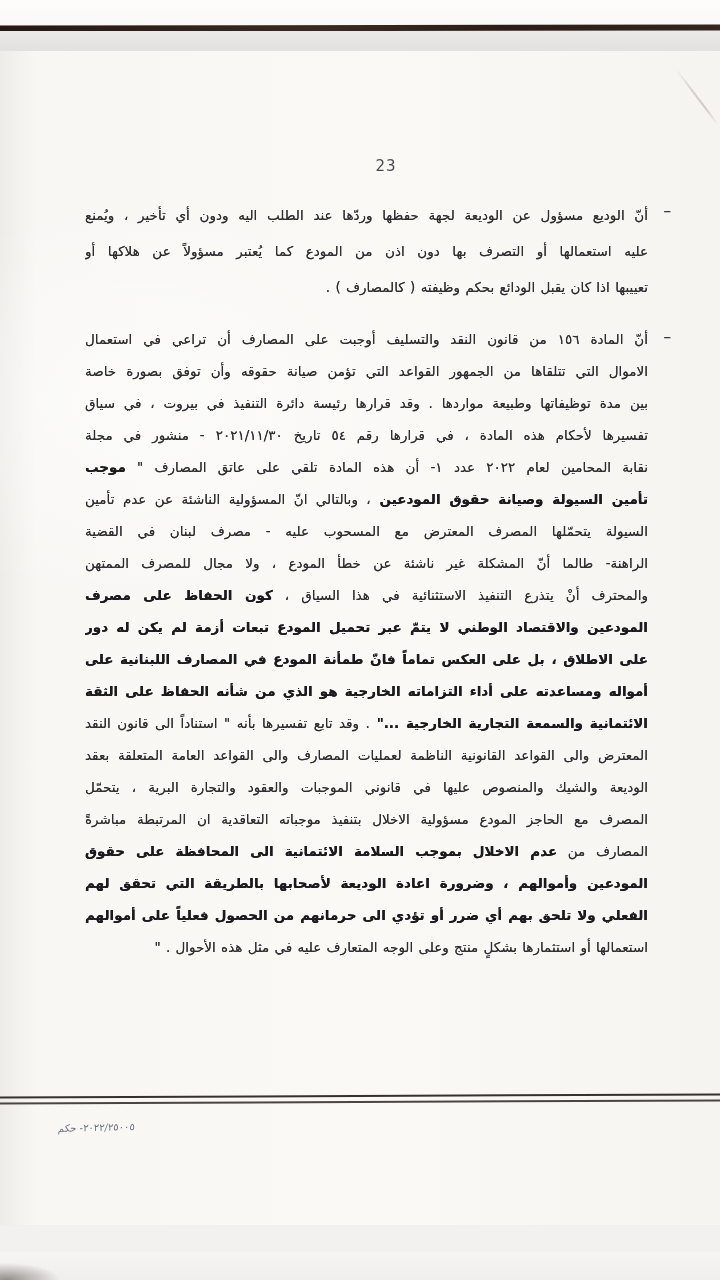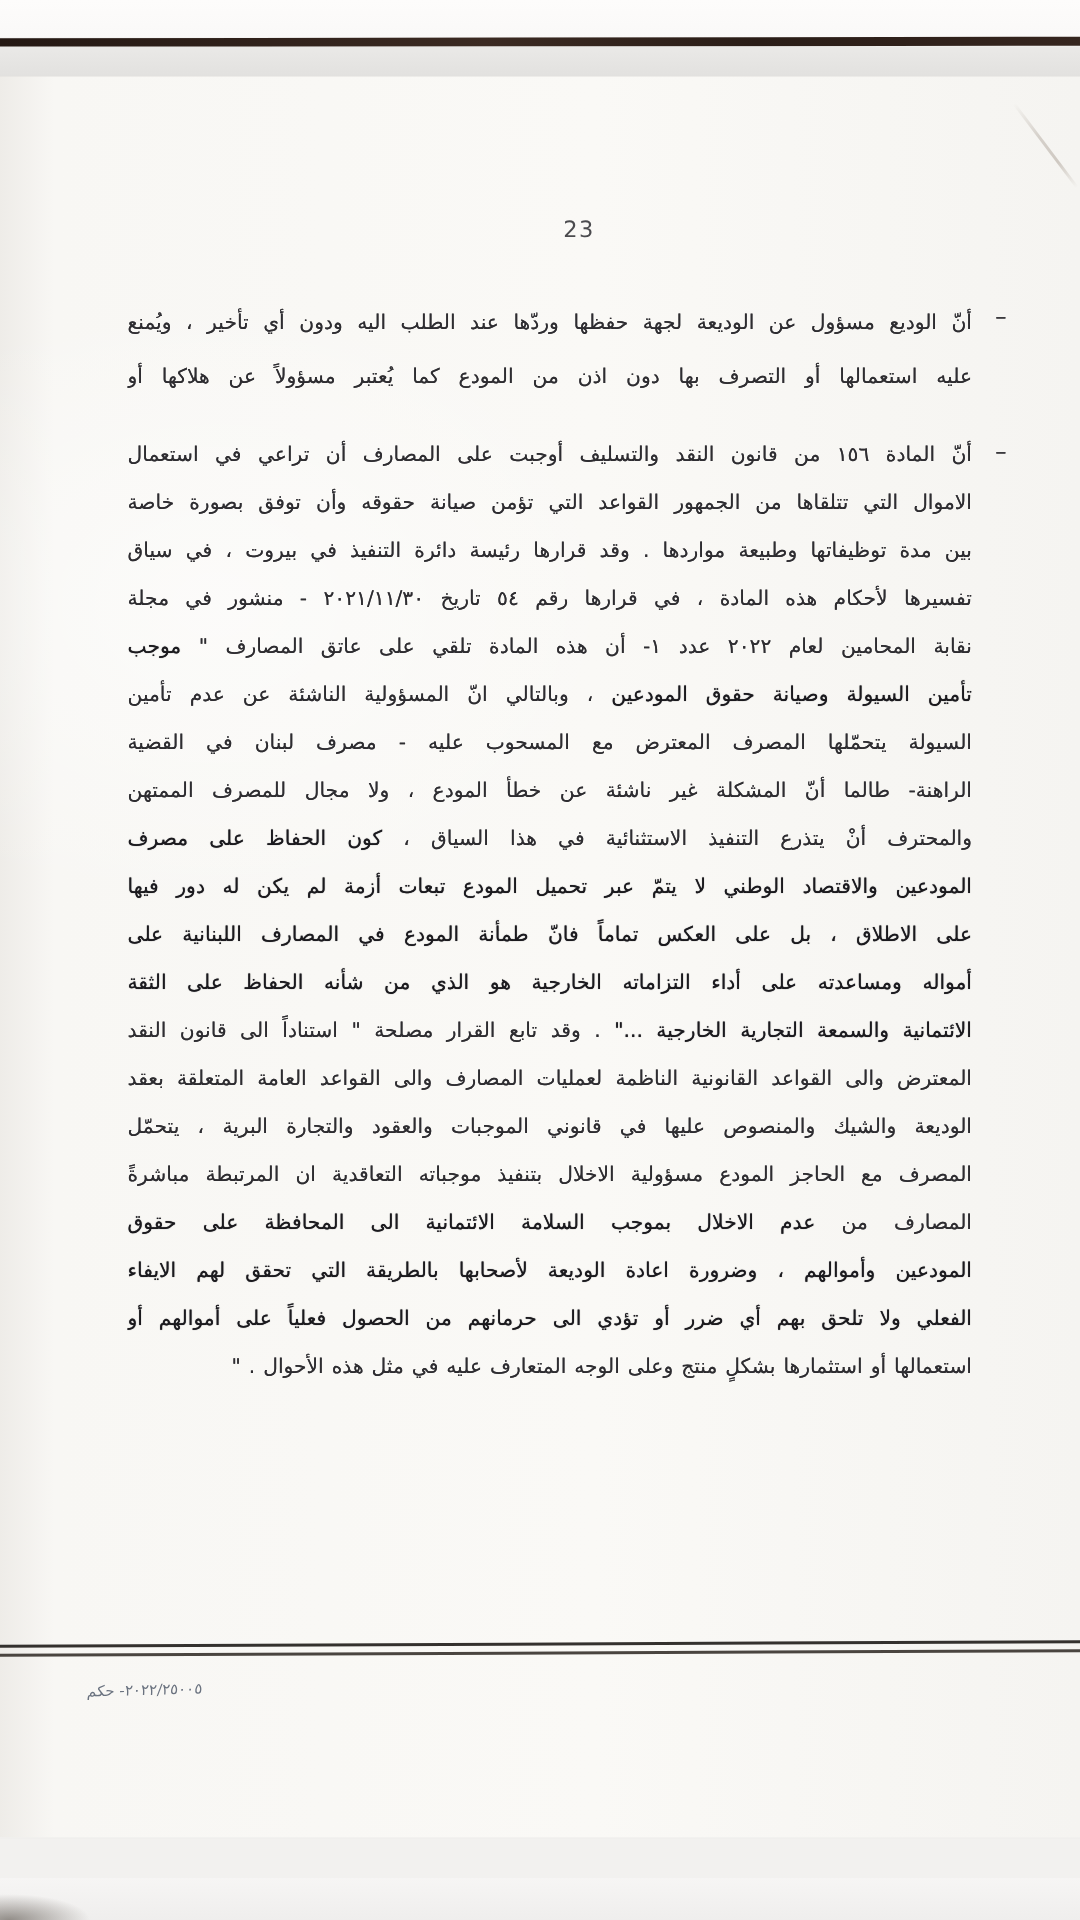--- a/index.html
+++ b/index.html
@@ -16,35 +16,35 @@
   
   .paper{
     top:51px;height:1174px;
     background:
       radial-gradient(ellipse 400px 300px at 20% 30%, rgba(255,255,255,0.5), rgba(255,255,255,0) 70%),
       linear-gradient(90deg,#eeece8 0%, #f8f7f4 5%, #faf9f6 55%, #f5f4f1 100%);
   }
   .crease{position:absolute;top:45px;right:-12px;width:70px;height:2px;
     background:linear-gradient(90deg,rgba(200,194,188,0),#d5d0ca 40%,#cfc9c2 70%,rgba(200,194,188,0));
     transform:rotate(53deg);}
-  .pagenum{position:absolute;top:93px;left:0;width:100%;text-align:center;
+  .pagenum{position:absolute;top:106px;left:0;width:100%;text-align:center;
     padding-left:52px;box-sizing:border-box;
     font-size:15px;color:#4b4b4e;letter-spacing:1px;}
   
   .content{position:absolute;top:146px;right:72px;width:563px;direction:rtl;
     color:#2e2d31;font-size:13.5px;word-spacing:1px;
     text-shadow:0 0 .4px rgba(45,44,49,.8);}
   .bullet{position:relative;}
   .bullet + .bullet{margin-top:18px;}
   .bullet .dash{position:absolute;right:-23px;top:5px;font-size:15px;color:#3a393d;}
   .line{text-align:justify;text-align-last:justify;overflow:hidden;}
   .b1 .line{line-height:36px;height:36px;}
   .b2 .line{line-height:32px;height:32px;}
   .line.last{text-align-last:right;}
-  .line span.bold{font-weight:normal;color:#1b1a1e;text-shadow:0 0 .5px rgba(20,20,25,.9);}
+  .line span.bold{font-weight:bold;color:#1b1a1e;text-shadow:0 0 .5px rgba(20,20,25,.9);}
   
   .rule{position:absolute;top:1044px;left:-6px;width:734px;height:4px;
     border-top:2.5px solid #34312e;border-bottom:2px solid #4a4540;
     transform:rotate(-0.25deg);}
   
   .footnote{position:absolute;top:1071px;left:58px;direction:rtl;
     font-size:10px;color:#5b6473;letter-spacing:.5px;opacity:.9;
     transform:rotate(-1.5deg) skewX(-6deg);}
   
   .edge-bottom{top:1225px;height:26px;background:linear-gradient(#eceben,#e8e7e6 10%,#d8d7d6 60%,#dfdedd);border-top:1px solid #f0efed;border-bottom:1px solid #c9c8c6;}
@@ -60,36 +60,37 @@
 <div class="abs gap-gray"></div>
 
 <div class="abs paper">
   <div class="crease"></div>
   <div class="pagenum">23</div>
   <div class="content">
       <div class="bullet b1">
         <span class="dash">–</span>
         <div class="line"><span>أنّ الوديع مسؤول عن الوديعة لجهة حفظها وردّها عند الطلب اليه ودون أي تأخير ، ويُمنع</span></div>
         <div class="line"><span>عليه استعمالها أو التصرف بها دون اذن من المودع كما يُعتبر مسؤولاً عن هلاكها أو</span></div>
+        <div class="line last"><span>تعييبها اذا كان يقبل الودائع بحكم وظيفته ( كالمصارف ) .</span></div>
       </div>
       <div class="bullet b2">
         <span class="dash">–</span>
         <div class="line"><span>أنّ المادة ١٥٦ من قانون النقد والتسليف أوجبت على المصارف أن تراعي في استعمال</span></div>
         <div class="line"><span>الاموال التي تتلقاها من الجمهور القواعد التي تؤمن صيانة حقوقه وأن توفق بصورة خاصة</span></div>
         <div class="line"><span>بين مدة توظيفاتها وطبيعة مواردها . وقد قرارها رئيسة دائرة التنفيذ في بيروت ، في سياق</span></div>
         <div class="line"><span>تفسيرها لأحكام هذه المادة ، في قرارها رقم ٥٤ تاريخ ٢٠٢١/١١/٣٠ - منشور في مجلة</span></div>
         <div class="line"><span>نقابة المحامين لعام ٢٠٢٢ عدد ١- أن هذه المادة تلقي على عاتق المصارف " </span><span class="bold">موجب</span></div>
         <div class="line"><span class="bold">تأمين السيولة وصيانة حقوق المودعين </span><span>، وبالتالي انّ المسؤولية الناشئة عن عدم تأمين</span></div>
         <div class="line"><span>السيولة يتحمّلها المصرف المعترض مع المسحوب عليه - مصرف لبنان في القضية</span></div>
         <div class="line"><span>الراهنة- طالما أنّ المشكلة غير ناشئة عن خطأ المودع ، ولا مجال للمصرف الممتهن</span></div>
         <div class="line"><span>والمحترف أنْ يتذرع التنفيذ الاستثنائية في هذا السياق ، </span><span class="bold">كون الحفاظ على مصرف</span></div>
         <div class="line"><span class="bold">المودعين والاقتصاد الوطني لا يتمّ عبر تحميل المودع تبعات أزمة لم يكن له دور فيها</span></div>
         <div class="line"><span class="bold">على الاطلاق ، بل على العكس تماماً فانّ طمأنة المودع في المصارف اللبنانية على</span></div>
         <div class="line"><span class="bold">أمواله ومساعدته على أداء التزاماته الخارجية هو الذي من شأنه الحفاظ على الثقة</span></div>
-        <div class="line"><span class="bold">الائتمانية والسمعة التجارية الخارجية ..." </span><span>. وقد تابع القرار مصلحة " استناداً الى قانون النقد</span></div>
+        <div class="line"><span class="bold">الائتمانية والسمعة التجارية الخارجية ..." </span><span>. وقد تابع تفسيرها بأنه " استناداً الى قانون النقد</span></div>
         <div class="line"><span>المعترض والى القواعد القانونية الناظمة لعمليات المصارف والى القواعد العامة المتعلقة بعقد</span></div>
         <div class="line"><span>الوديعة والشيك والمنصوص عليها في قانوني الموجبات والعقود والتجارة البرية ، يتحمّل</span></div>
         <div class="line"><span>المصرف مع الحاجز المودع مسؤولية الاخلال بتنفيذ موجباته التعاقدية ان المرتبطة مباشرةً</span></div>
         <div class="line"><span>المصارف من </span><span class="bold">عدم الاخلال بموجب السلامة الائتمانية الى المحافظة على حقوق</span></div>
         <div class="line"><span class="bold">المودعين وأموالهم ، وضرورة اعادة الوديعة لأصحابها بالطريقة التي تحقق لهم الايفاء</span></div>
         <div class="line"><span class="bold">الفعلي ولا تلحق بهم أي ضرر أو تؤدي الى حرمانهم من الحصول فعلياً على أموالهم أو</span></div>
         <div class="line last"><span>استعمالها أو استثمارها بشكلٍ منتج وعلى الوجه المتعارف عليه في مثل هذه الأحوال . "</span></div>
       </div>
     </div>
   <div class="rule"></div>

